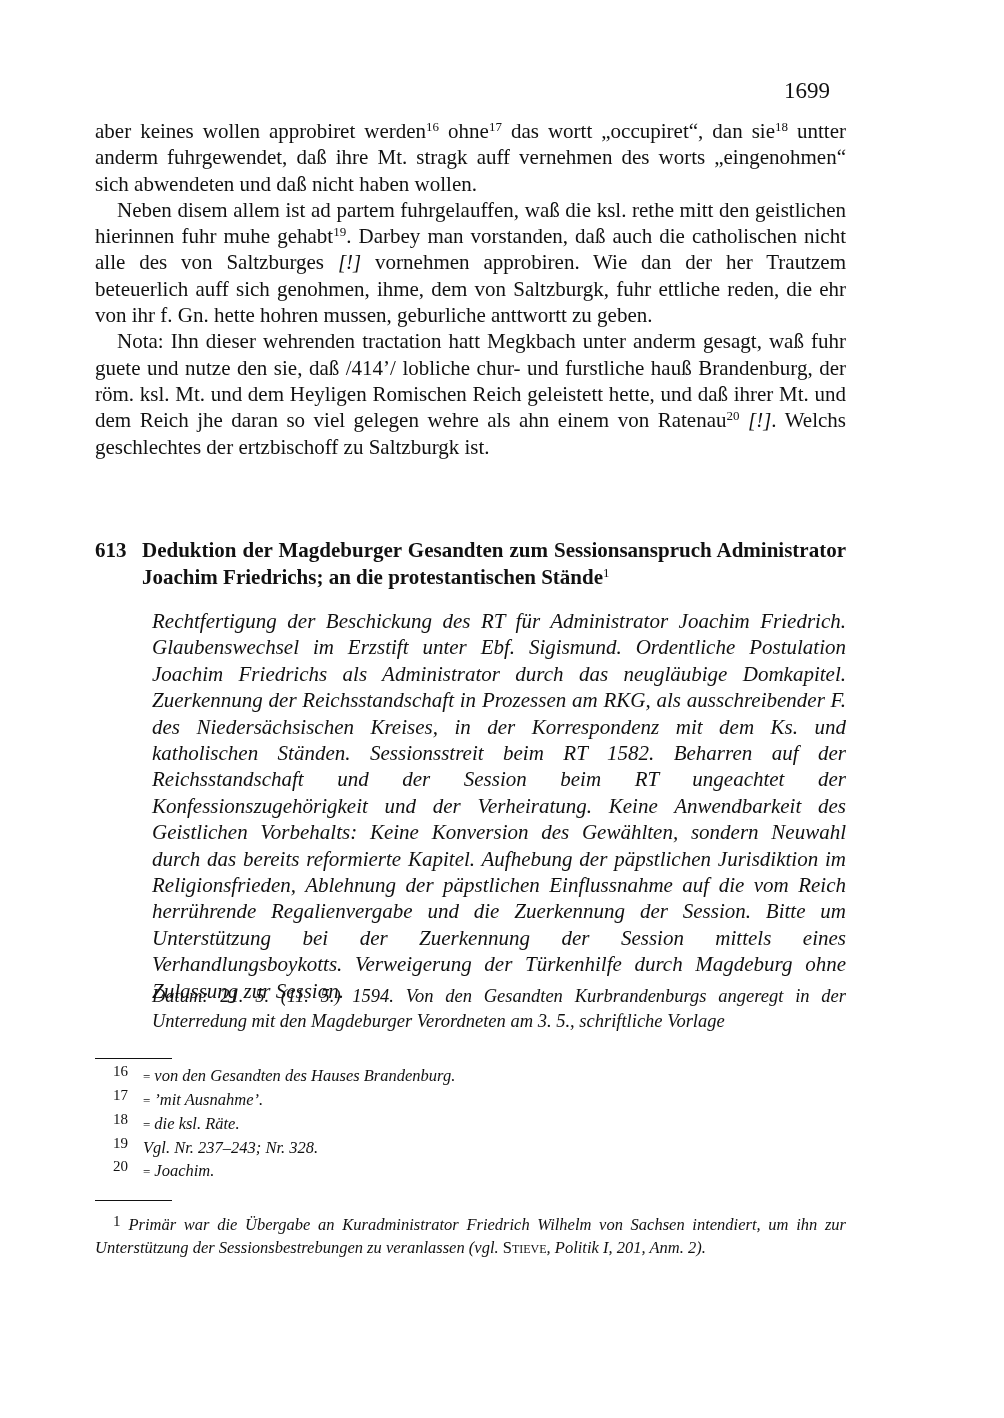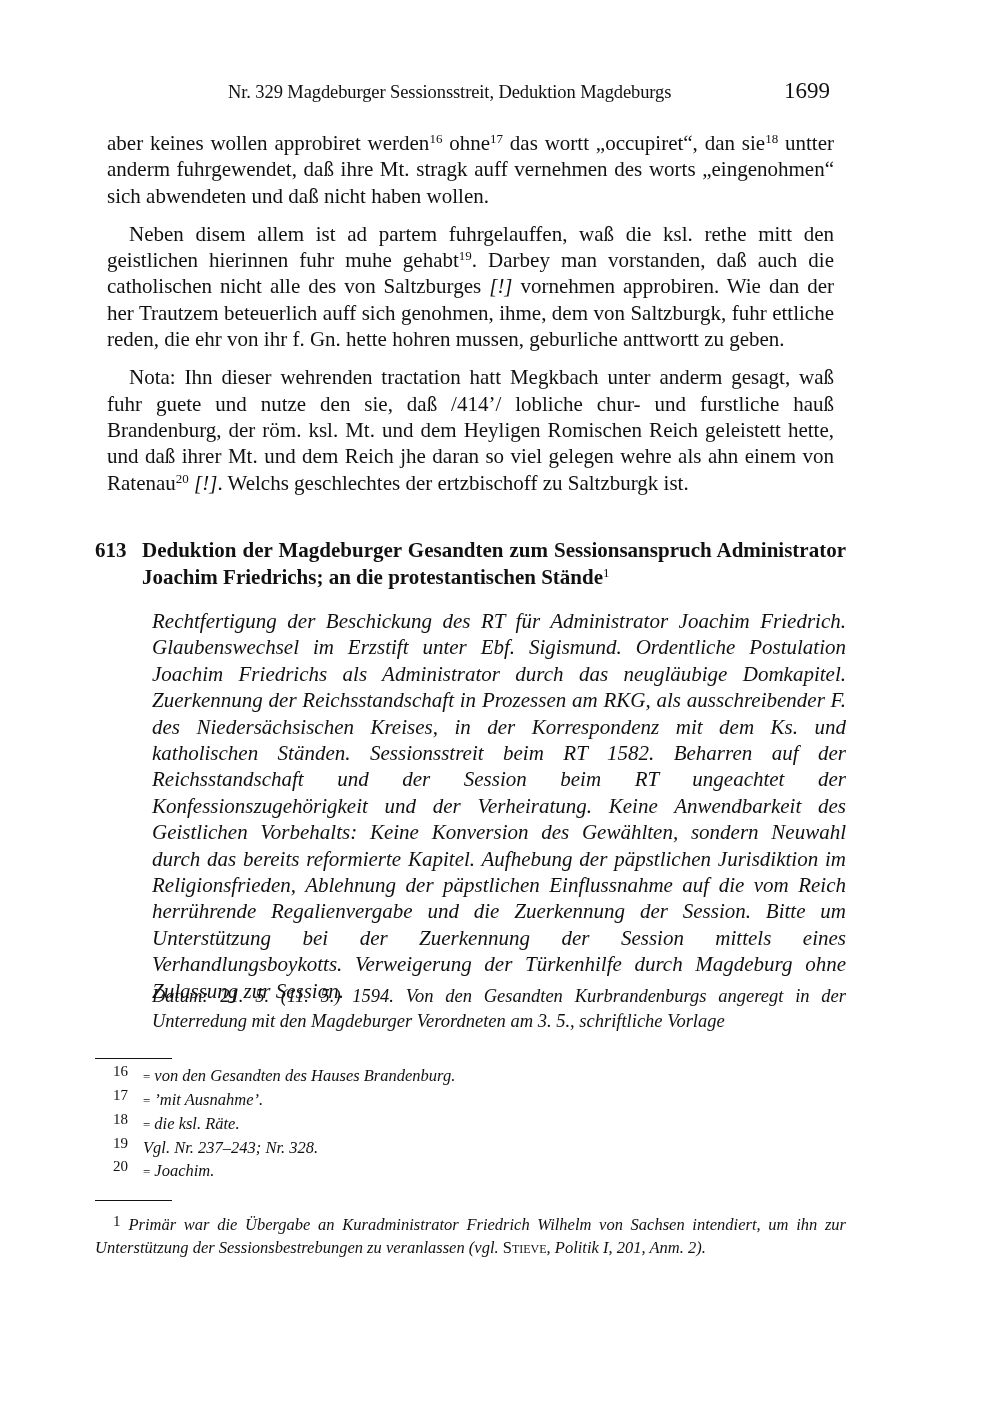--- a/index.html
+++ b/index.html
@@ -4,21 +4,21 @@
 <style>
   html, body { margin: 0; padding: 0; background: #ffffff; }
   body { width: 1004px; height: 1418px; position: relative; overflow: hidden;
          font-family: "Liberation Serif", "DejaVu Serif", serif; color: #111; }
   .page { position: absolute; left: 95px; top: 0; width: 751px; }
   .running-head { position: absolute; top: 80px; left: 0; width: 751px; height: 28px; }
   .running-head .title { position: absolute; left: 133px; top: 2px; font-size: 18.5px; letter-spacing: -0.1px; }
   .running-head .pno { position: absolute; right: 16px; top: -2px; font-size: 23px; }
   .body-text { position: absolute; top: 118px; left: 0; width: 751px;
                font-size: 21px; line-height: 26.3px; text-align: justify; }
-  .body-text p { margin: 12px; text-indent: 22px; hyphens: manual; }
+  .body-text p { margin: 0; text-indent: 22px; hyphens: manual; }
   .body-text p.first { text-indent: 0; }
   sup { font-size: 13px; line-height: 0; vertical-align: 7px; }
   .ed { font-style: italic; }
   .doc-head { position: absolute; top: 537px; left: 0; width: 751px; font-size: 21px; line-height: 27px; font-weight: bold; }
   .doc-head .num { position: absolute; left: 0; top: 0; }
   .doc-head .title { margin-left: 47px; text-align: justify; font-weight: bold; }
   .doc-head sup { font-weight: normal; }
   .regest { position: absolute; top: 608px; left: 57px; width: 694px; font-size: 21px; line-height: 26.4px;
             font-style: italic; text-align: justify; }
   .regest p { margin: 0; }
@@ -32,21 +32,20 @@
   .fn-doc { position: absolute; left: 0; width: 751px; top: 1210px; font-size: 16.5px; line-height: 23px; font-style: italic; text-align: justify; text-indent: 18px; font-family: Liberation Serif, serif; }
   .fn-doc .n { font-style: normal; font-size: 15px; vertical-align: 4px; margin-right: 8px; }
   .sc { font-style: normal; font-variant: small-caps; }
 </style>
 </head>
 <body>
 
 <div class="page">
 
   <div class="running-head">
-    <span class="title">Nr. 329 Magdeburger Sessionsstreit, Deduktion Magdeburgs</span>
     <span class="pno">1699</span>
   </div>
 
   <div class="body-text">
     <p class="first"><span>aber keines wollen approbiret werden</span><sup>16</sup><span> ohne</span><sup>17</sup><span> das wortt „occupiret“, dan sie</span><sup>18</sup><span> untter anderm fuhrgewendet, daß ihre Mt. stragk auff vernehmen des worts „eingenohmen“ sich abwendeten und daß nicht haben wollen.</span></p>
     <p><span>Neben disem allem ist ad partem fuhrgelauffen, waß die ksl. rethe mitt den geistlichen hierinnen fuhr muhe gehabt</span><sup>19</sup><span>. Darbey man vorstanden, daß auch die catholischen nicht alle des von Saltzburges </span><span class="ed">[!]</span><span> vornehmen approbiren. Wie dan der her Trautzem beteuerlich auff sich genohmen, ihme, dem von Saltzburgk, fuhr ettliche reden, die ehr von ihr f. Gn. hette hohren mussen, geburliche anttwortt zu geben.</span></p>
     <p><span>Nota: Ihn dieser wehrenden tractation hatt Megkbach unter anderm gesagt, waß fuhr guete und nutze den sie, daß /414’/ lobliche chur- und furstliche hauß Brandenburg, der röm. ksl. Mt. und dem Heyligen Romischen Reich geleistett hette, und daß ihrer Mt. und dem Reich jhe daran so viel gelegen wehre als ahn einem von Ratenau</span><sup>20</sup> <span class="ed">[!]</span><span>. Welchs geschlechtes der ertzbischoff zu Saltzburgk ist.</span></p>
   </div>
 
   <div class="doc-head">

